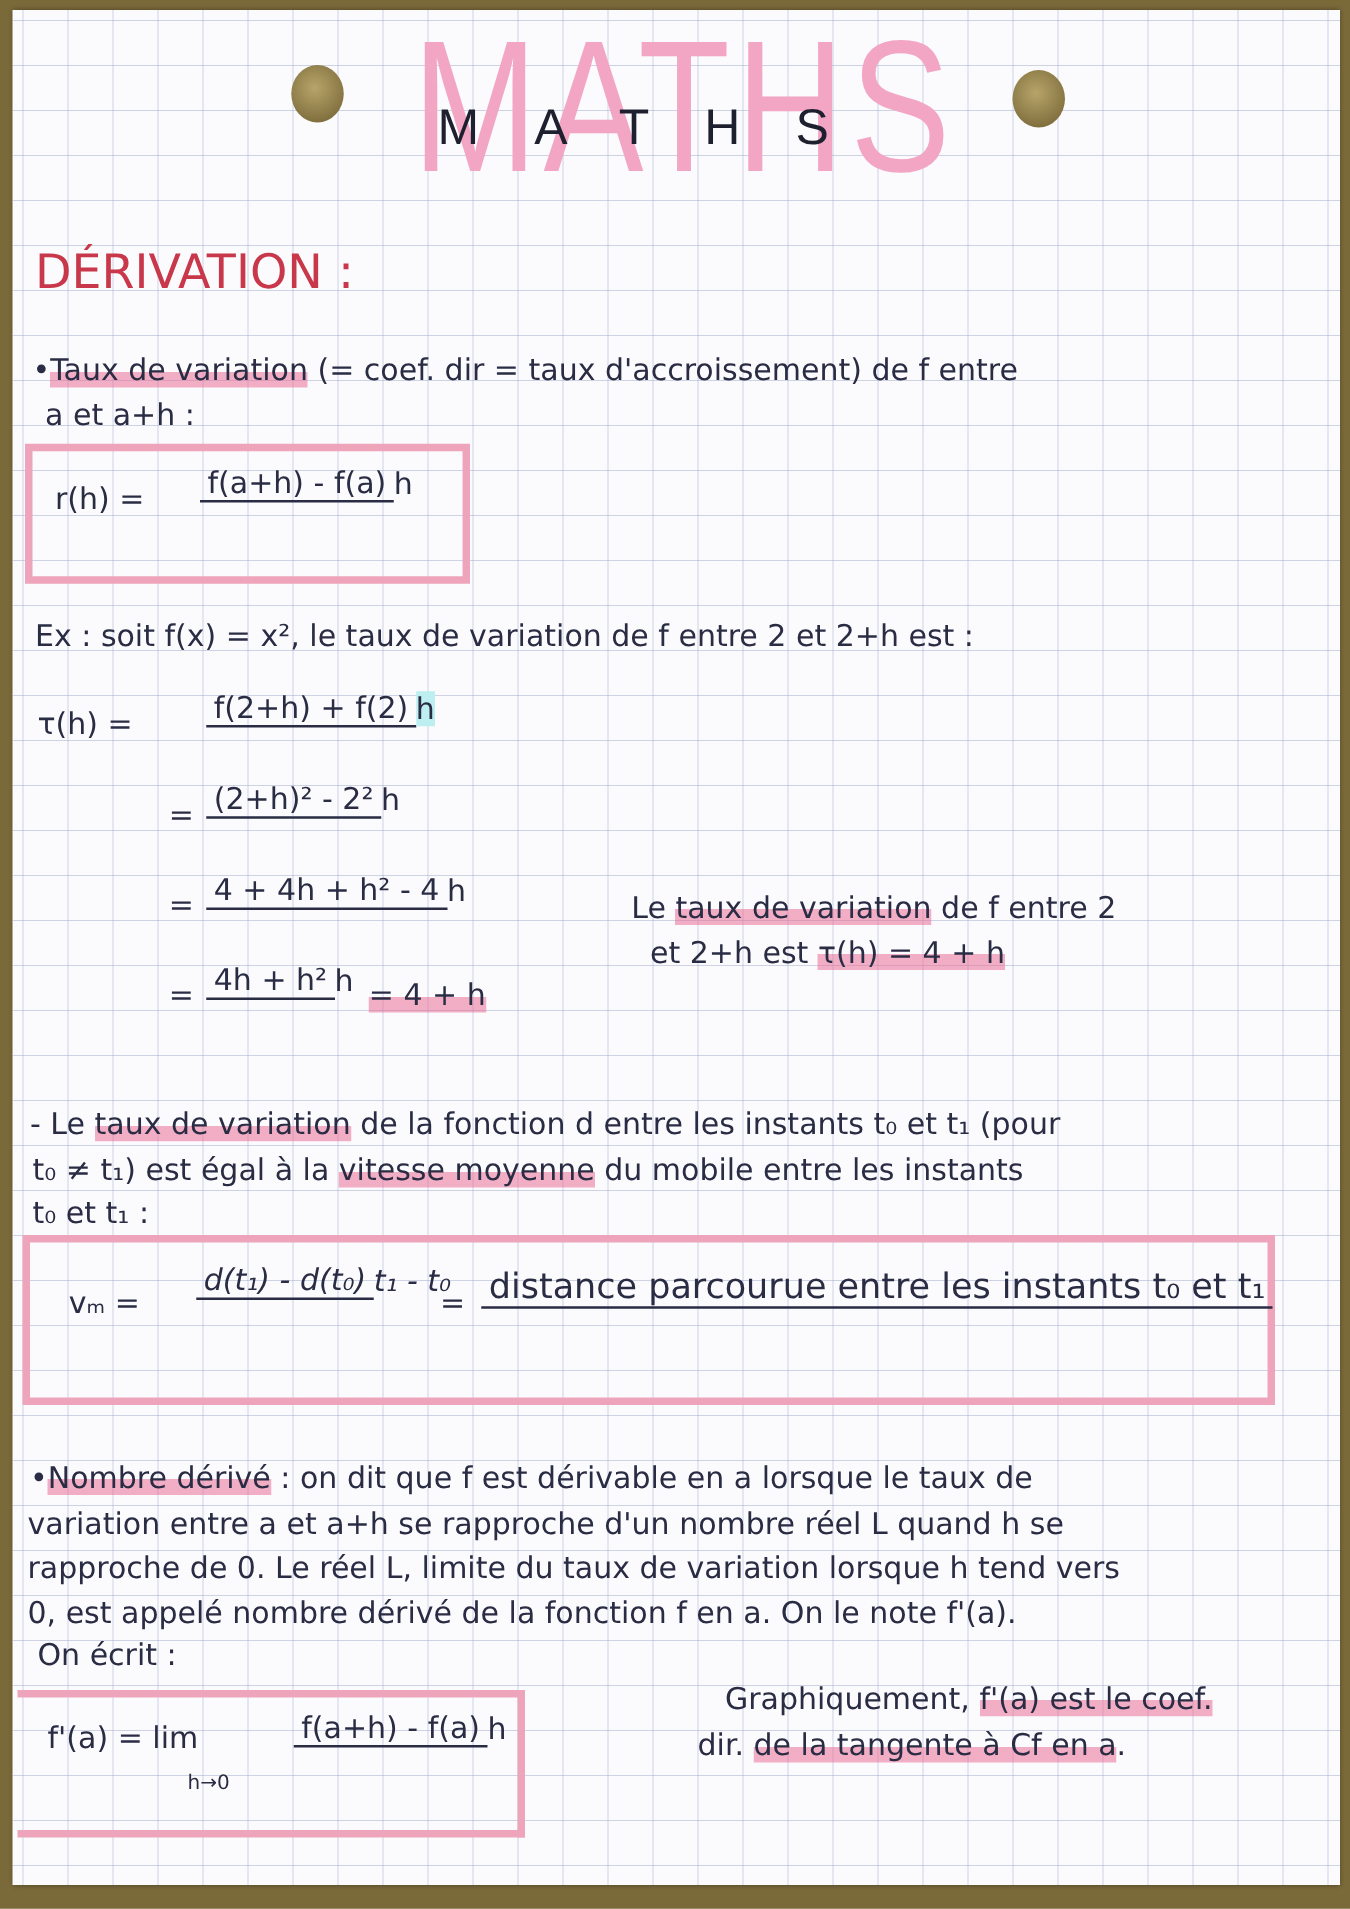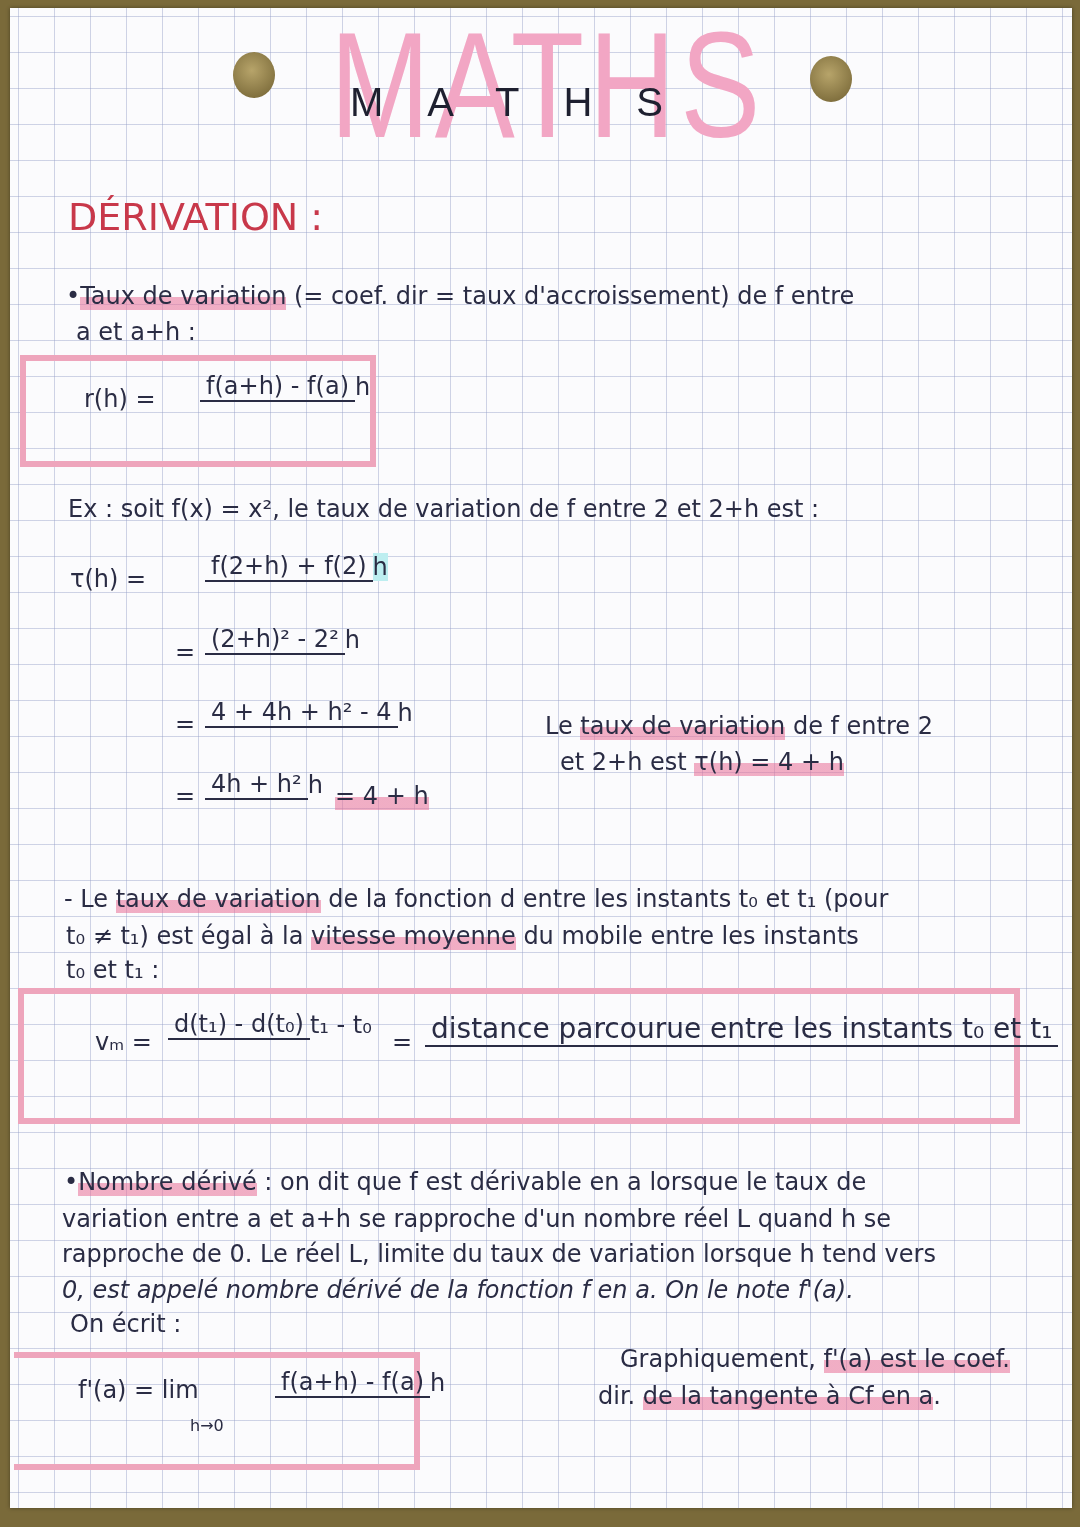--- a/index.html
+++ b/index.html
@@ -3,21 +3,21 @@
 <meta charset="utf-8">
 <style>
   html,body{margin:0;padding:0;}
   body{width:1080px;height:1527px;background:#7a6a3a;position:relative;overflow:hidden;font-family:"DejaVu Sans",sans-serif;}
   .paper{position:absolute;left:10px;top:8px;width:1062px;height:1500px;background-color:#fbfbfd;
     background-image:
       linear-gradient(to right, rgba(150,160,200,0.45) 1px, transparent 1px),
       linear-gradient(to bottom, rgba(150,160,200,0.45) 1px, transparent 1px);
     background-size:36px 36px;background-position:8px 8px;box-shadow:0 0 4px rgba(0,0,0,0.4);}
   .hole{position:absolute;width:42px;height:46px;border-radius:50%;background:radial-gradient(circle at 45% 40%, #b7a46a, #6f5f30);}
-  .ink{color:#2a2c44;font-family:"DejaVu Sans",sans-serif;position:absolute;white-space:nowrap;margin-left:40px;}
+  .ink{color:#2a2c44;font-family:"DejaVu Sans",sans-serif;position:absolute;white-space:nowrap;}
   .red{color:#c8384a;}
   .pink-title{position:absolute;left:330px;top:10px;font-size:150px;color:#f2a6c4;letter-spacing:6px;font-family:"Liberation Sans",sans-serif;transform:scaleX(0.8);transform-origin:left top;line-height:1;}
   .black-title{position:absolute;left:350px;top:80px;font-size:40px;color:#1e2030;letter-spacing:44px;font-family:"Liberation Sans",sans-serif;}
   .hl{background:linear-gradient(to top, rgba(232,110,150,0.55) 0 45%, transparent 45%);}
   .box{position:absolute;border:6px solid #eea5bc;}
   .frac{position:absolute;display:flex;flex-direction:row;align-items:center;}
   .frac .num{padding:0 6px;border-bottom:2px solid #2a2c44;}
   .t{font-size:24px;}
   .s{font-size:28px;}
 </style>
@@ -83,35 +83,35 @@
 <div class="ink t" style="left:24px;top:885px;">
   <span>- Le </span><span class="hl">taux de variation</span><span> de la fonction d entre les instants t₀ et t₁ (pour</span>
 </div>
 <div class="ink t" style="left:26px;top:922px;">
   <span>t₀ ≠ t₁) est égal à la </span><span class="hl">vitesse moyenne</span><span> du mobile entre les instants</span>
 </div>
 <div class="ink t" style="left:26px;top:956px;">t₀ et t₁ :</div>
 
 <div class="box" style="left:18px;top:988px;width:990px;height:124px;"></div>
 <div class="ink t" style="left:55px;top:1028px;">vₘ =</div>
-<div class="frac t ink" style="left:128px;top:1010px;">
+<div class="frac t ink" style="left:157px;top:1010px;font-style:italic;">
   <span class="num">d(t₁) - d(t₀)</span>
   <span>t₁ - t₀</span>
 </div>
 <div class="ink t" style="left:352px;top:1028px;">=</div>
 <div class="frac s ink" style="left:385px;top:1012px;">
   <span class="num">distance parcourue entre les instants t₀ et t₁</span>
 </div>
 
 <div class="ink t" style="left:24px;top:1168px;">
   <span>•</span><span class="hl">Nombre dérivé</span><span> : on dit que f est dérivable en a lorsque le taux de</span>
 </div>
 <div class="ink t" style="left:22px;top:1205px;">variation entre a et a+h se rapproche d'un nombre réel L quand h se</div>
 <div class="ink t" style="left:22px;top:1240px;">rapproche de 0. Le réel L, limite du taux de variation lorsque h tend vers</div>
-<div class="ink t" style="left:22px;top:1276px;font-style:italic;">0, est appelé nombre dérivé de la fonction f en a. On le note f'(a).</div>
+<div class="ink t" style="left:22px;top:1276px;">0, est appelé nombre dérivé de la fonction f en a. On le note f'(a).</div>
 <div class="ink t" style="left:30px;top:1310px;">On écrit :</div>
 
 <div class="box" style="left:14px;top:1352px;width:400px;height:106px;border-left:none;"></div>
 <div class="ink t" style="left:38px;top:1376px;">f'(a) = lim</div>
 <div class="ink" style="left:150px;top:1416px;font-size:16px;">h→0</div>
 <div class="frac t ink" style="left:235px;top:1368px;">
   <span class="num">f(a+h) - f(a)</span>
   <span>h</span>
 </div>
 

